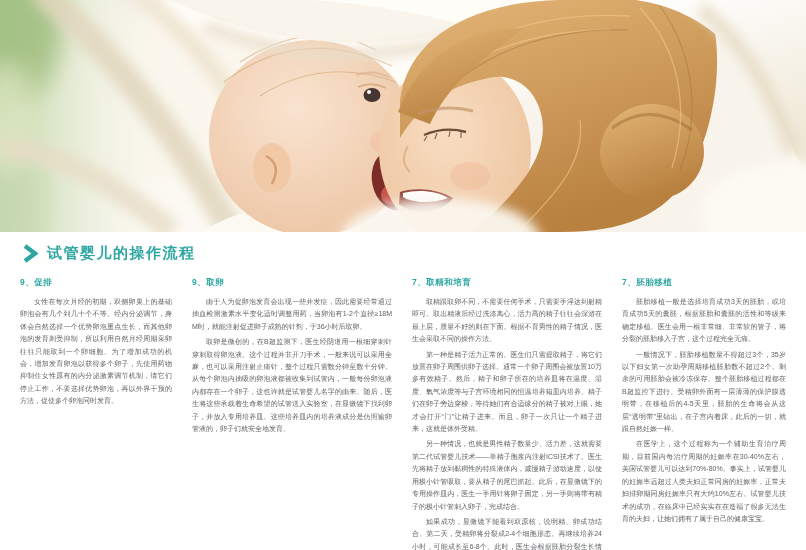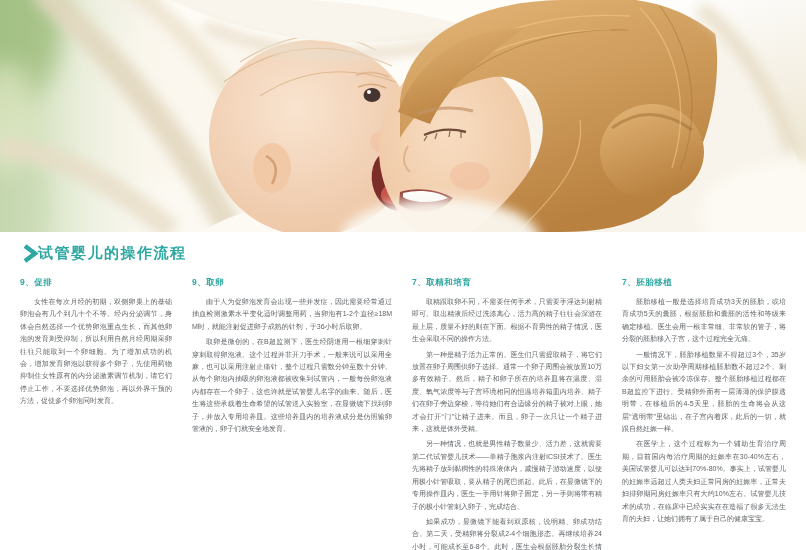--- a/index.html
+++ b/index.html
@@ -2,21 +2,21 @@
 <html><head>
 <meta charset="utf-8">
 <style>
   html,body{margin:0;padding:0;background:#ffffff;}
   .page{
     width:806px;height:550px;background:#ffffff;overflow:hidden;position:relative;
     font-family:"Liberation Sans","DejaVu Sans",sans-serif;
   }
   .hero{width:806px;height:232px;overflow:hidden;background:#f7f3ea;}
   .hero svg{display:block;width:806px;height:232px;}
-  .title-row{display:flex;align-items:center;margin:10px 0 0 22px;height:22px;}
+  .title-row{display:flex;align-items:center;gap:9px;margin:10px 0 0 22px;height:22px;}
   .title-row h1{
     font-size:15px;color:#2ea7a2;font-weight:600;letter-spacing:1.5px;margin:0;line-height:22px;
   }
   .chev{flex:0 0 auto;}
   .columns{display:flex;padding:0 20px;gap:20px;margin-top:13px;}
   .col{flex:0 0 auto;}
   .c1{width:152px}.c2{width:200px}.c3{width:190px}.c4{width:164px}
   .col h2{
     font-size:8.5px;color:#2ea7a2;font-weight:bold;margin:0 0 7px 0;letter-spacing:.5px;
   }

